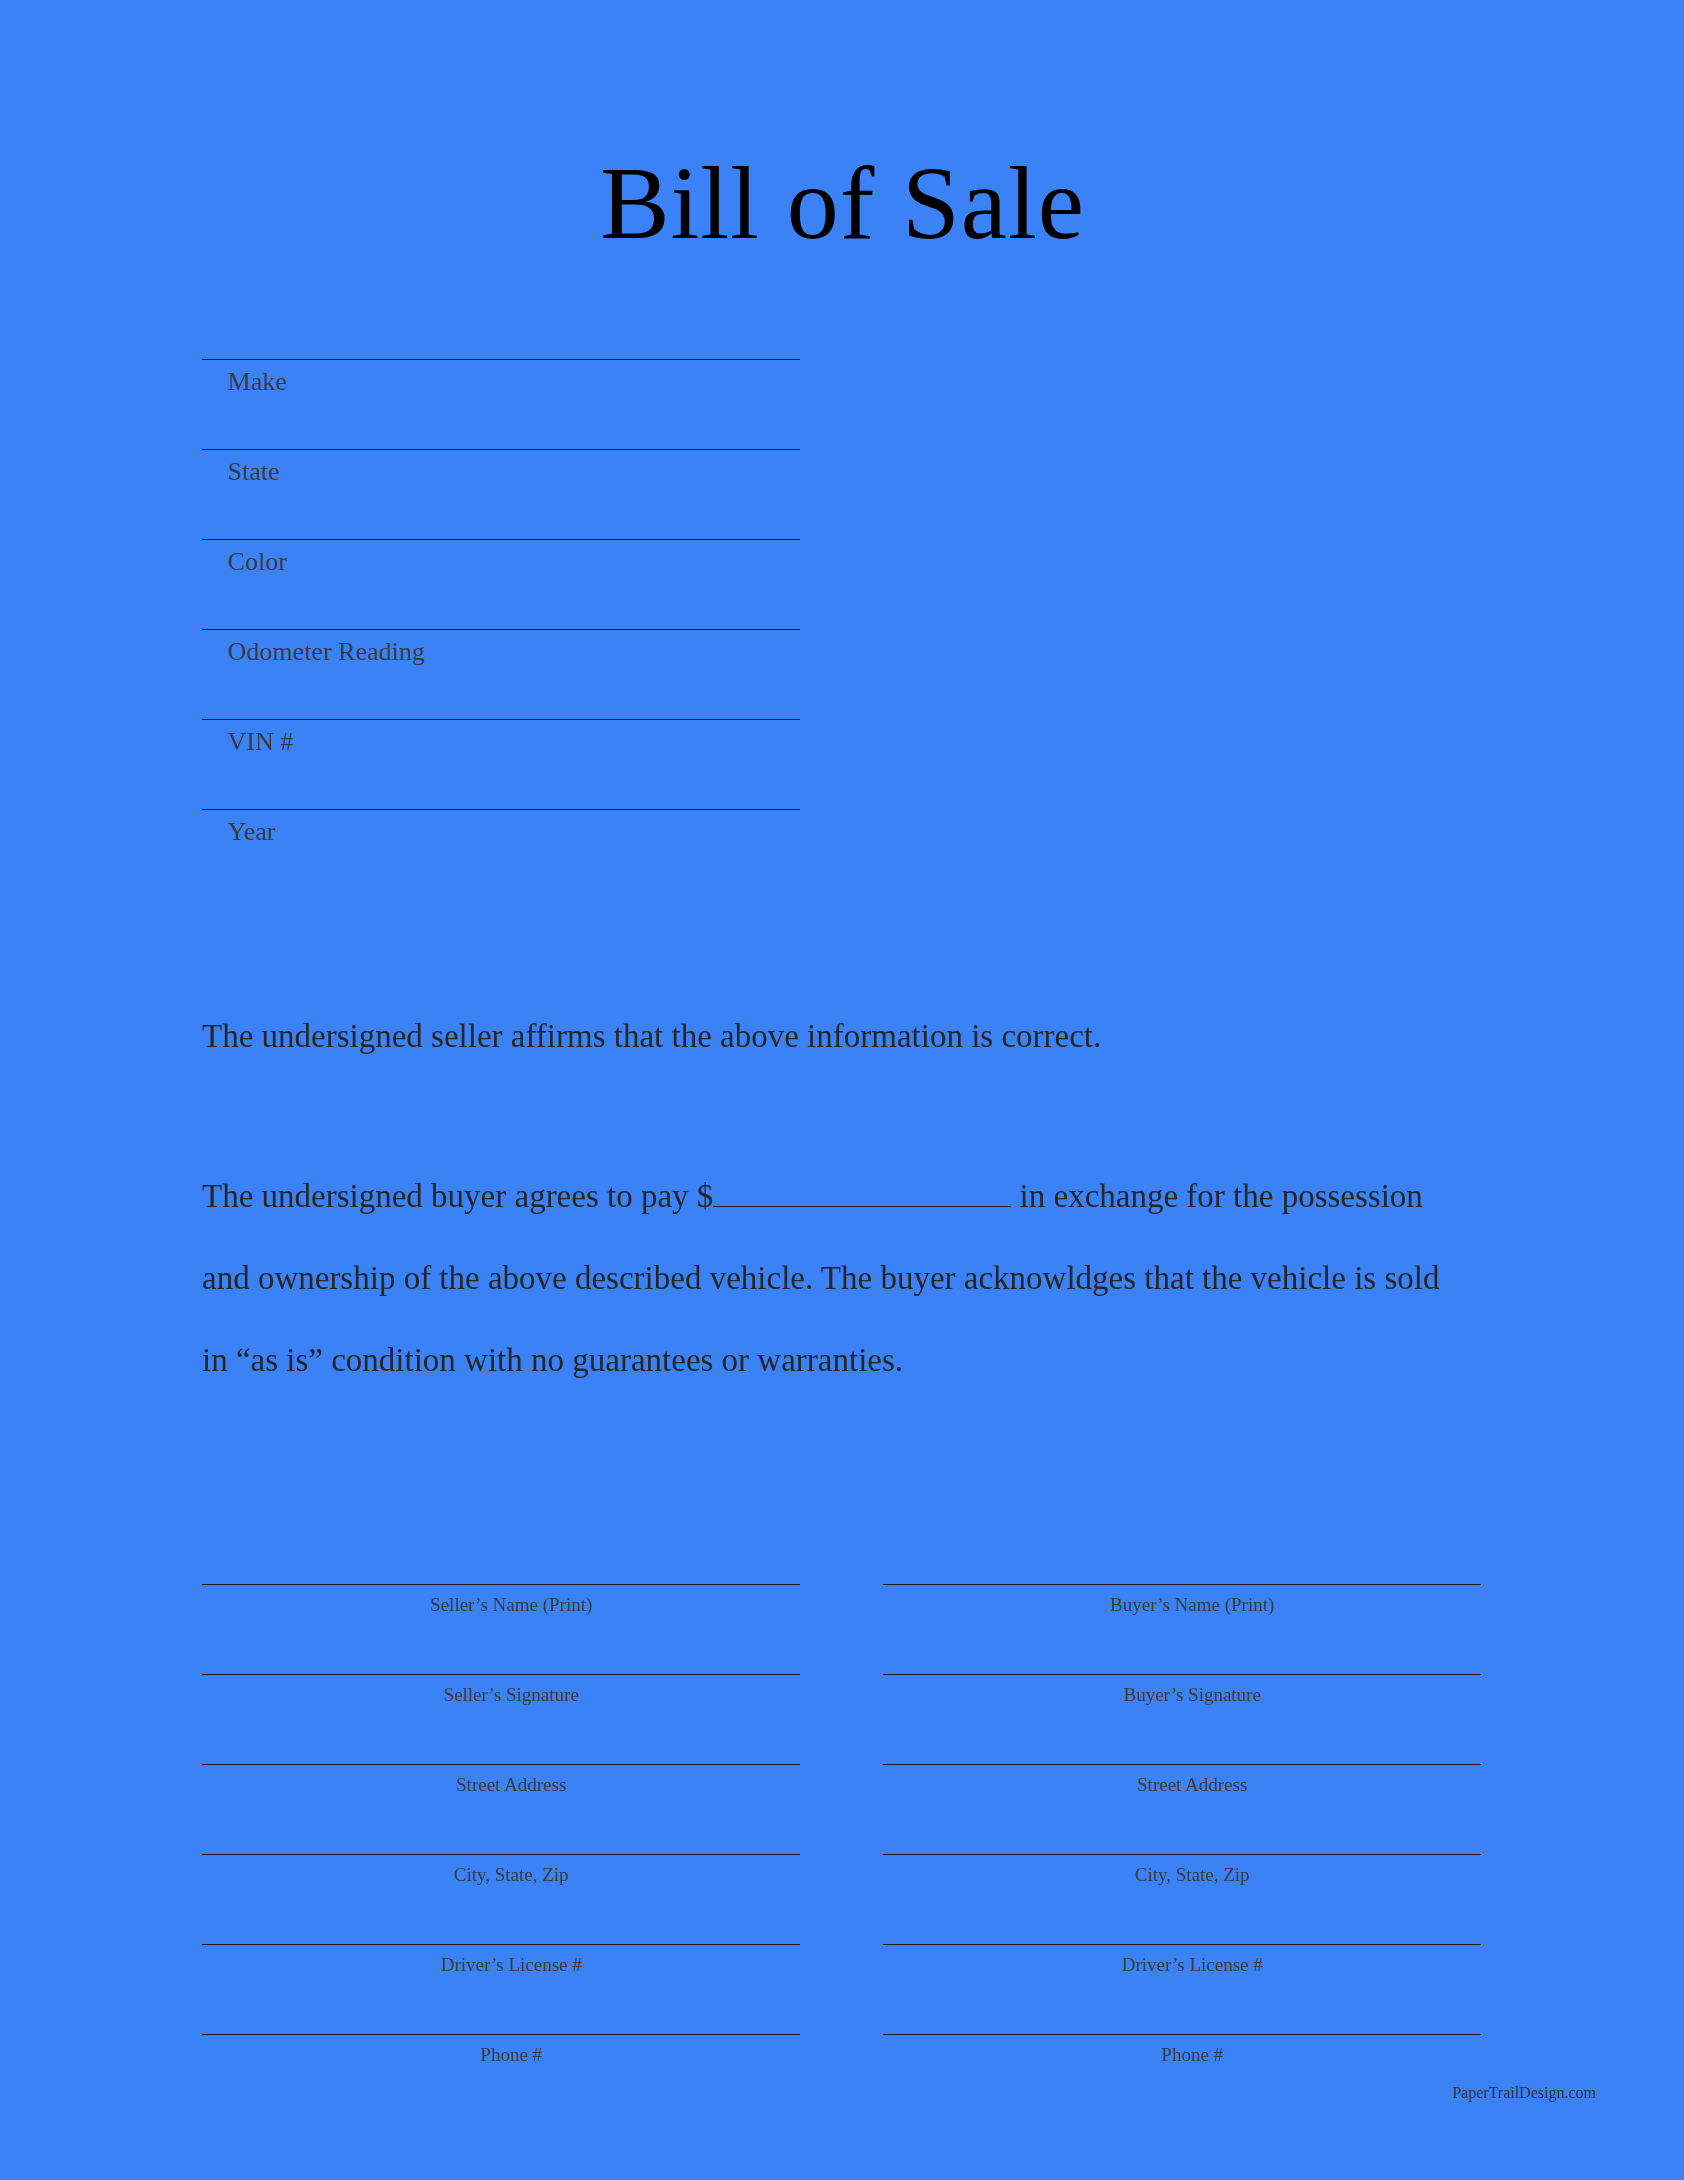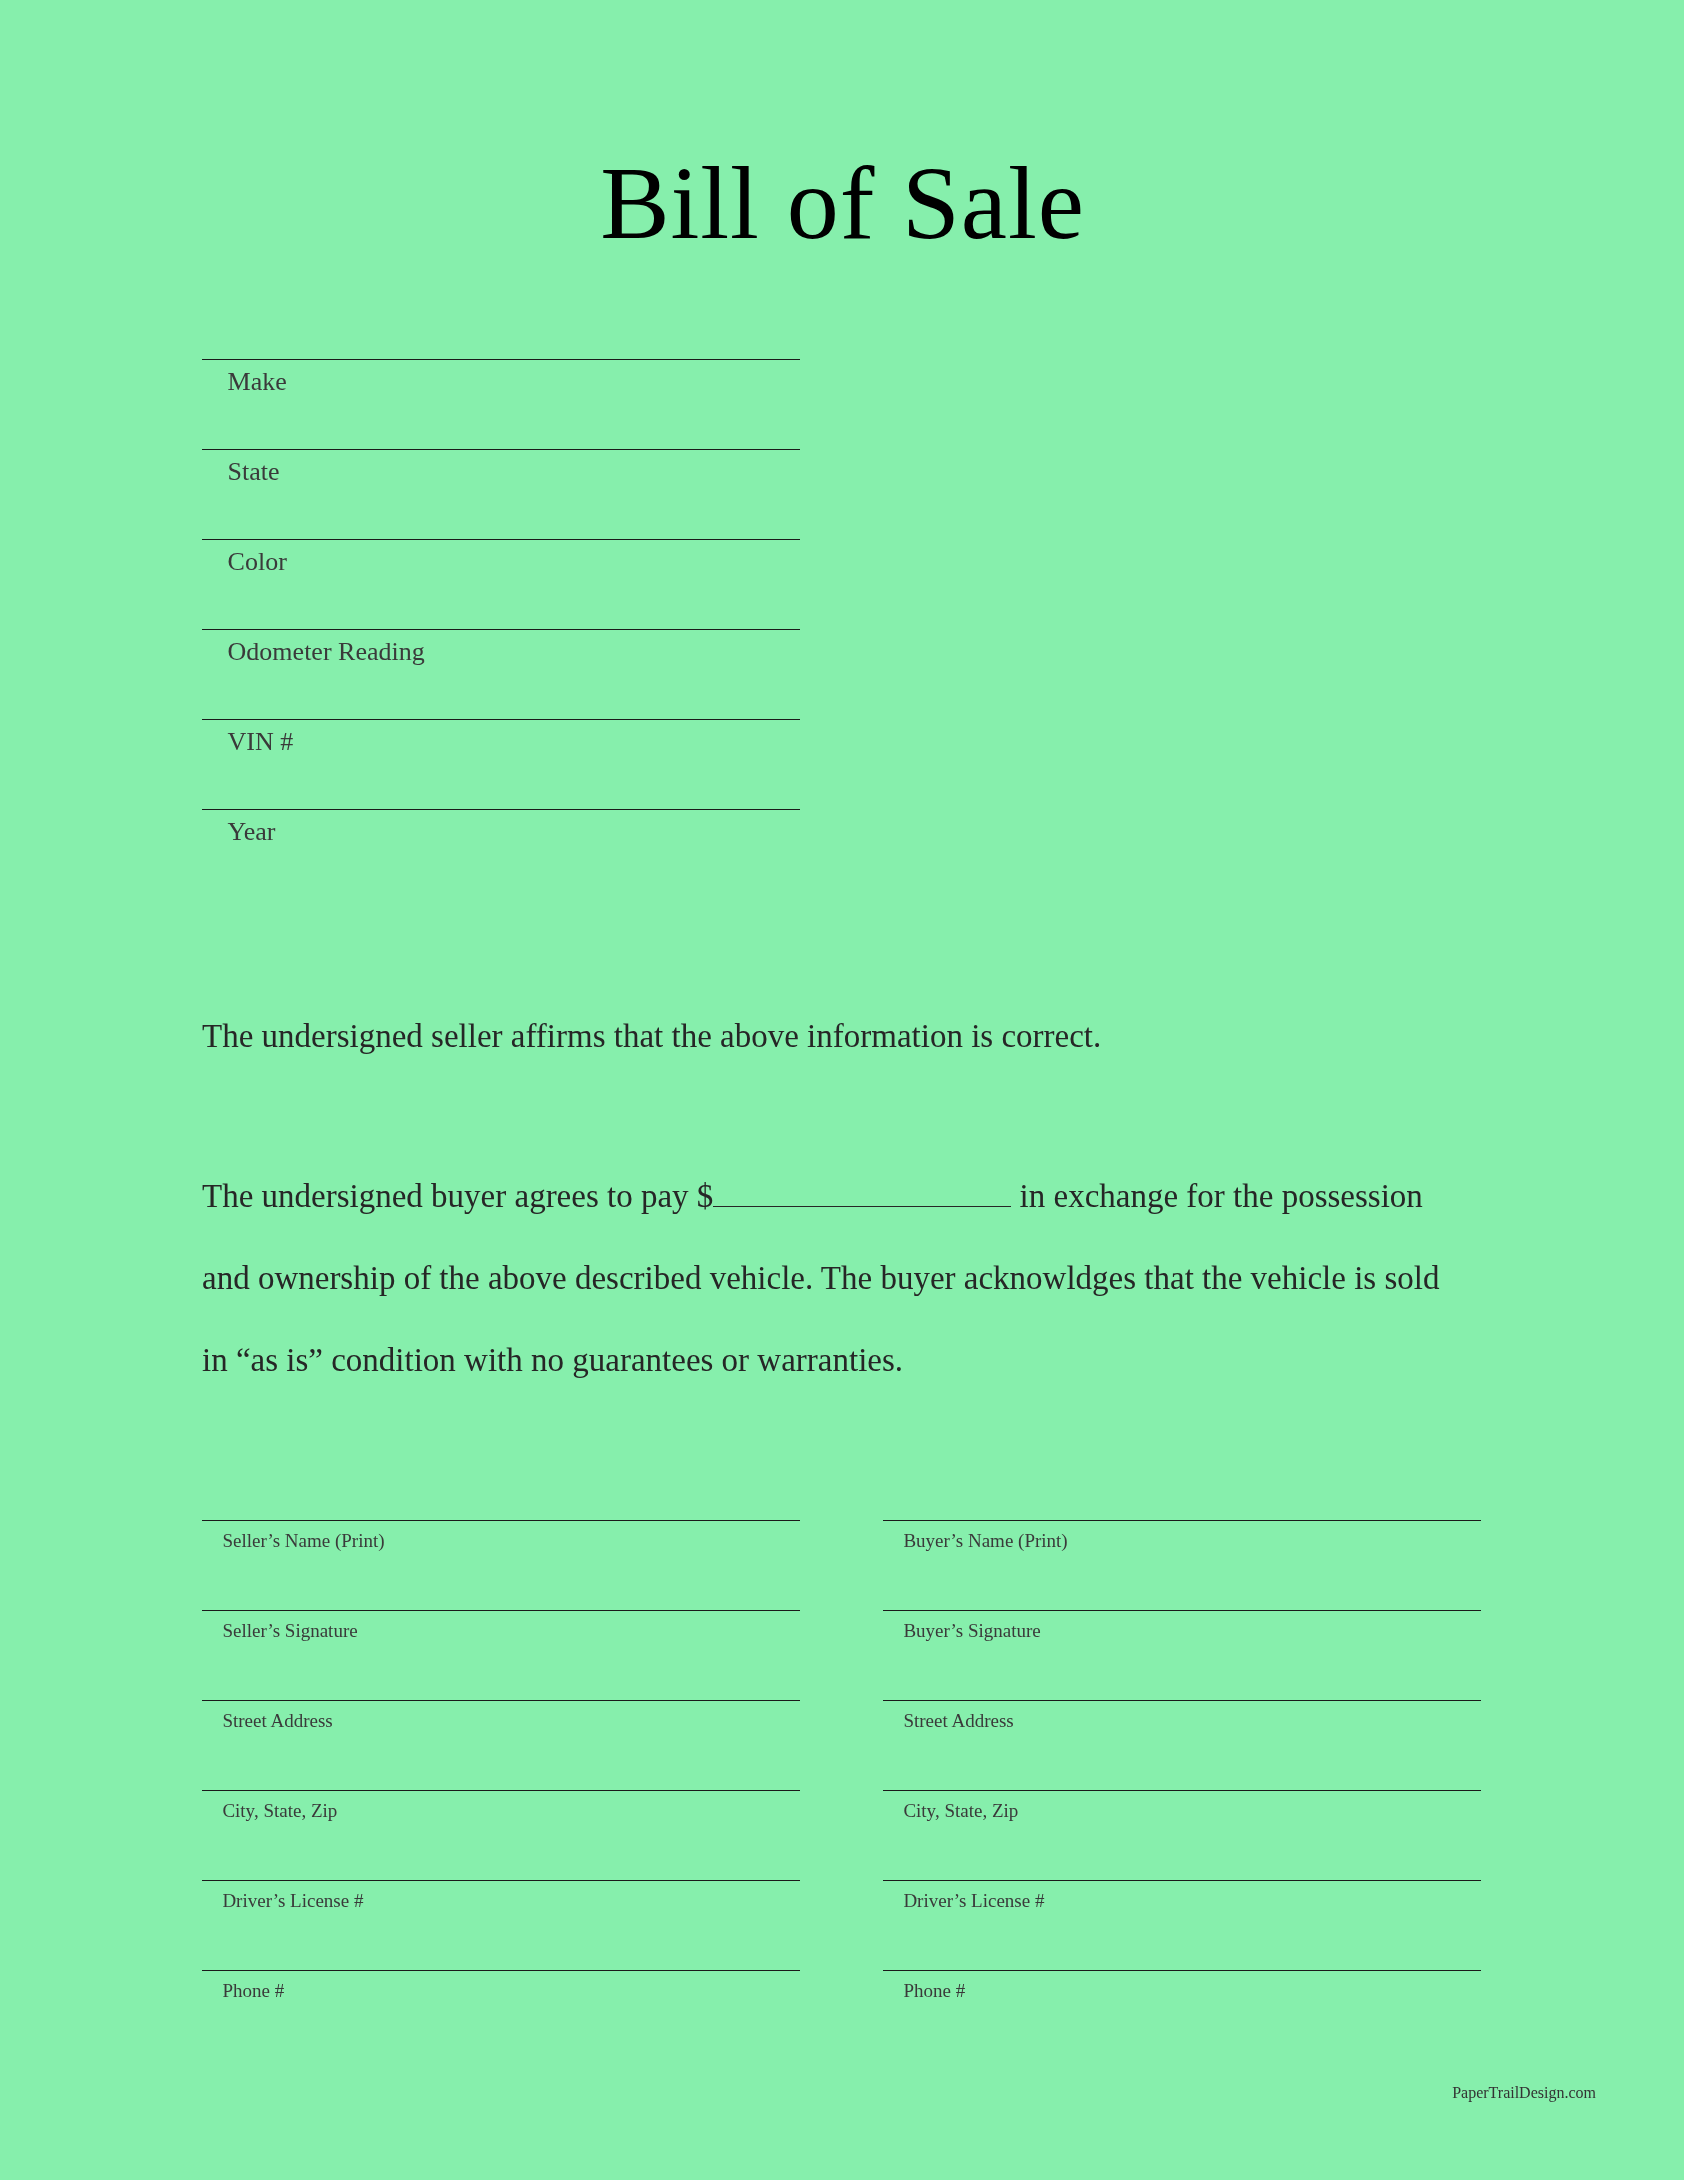--- a/index.html
+++ b/index.html
@@ -1,21 +1,21 @@
 <!DOCTYPE html>
 <html style="font-size:13.6px"><head>
 <meta charset="utf-8">
 <style>
   * { margin: 0; padding: 0; box-sizing: border-box; }
   html, body { background: #e8e8e8; }
   .page {
     position: relative;
     width: 1685px;
     height: 2181px;
-    background: #86efac;
+    background: #3b82f6;
     font-family: "Liberation Serif", "DejaVu Serif", serif;
     color: #1f1f1f;
     overflow: hidden;
   }
   .doc-title {
     position: absolute;
     top: 143px;
     left: 0;
     width: 100%;
     text-align: center;
@@ -51,22 +51,23 @@
   .blank-line {
     display: inline-block;
     width: 298px;
     height: 1em;
     border-bottom: 1.7px solid #262626;
     vertical-align: baseline;
   }
   
   .sig-col {
     position: absolute;
-    top: 1520px;
+    top: 1584px;
     width: 598px;
+    text-align: center;
   }
   .sig-col-seller { left: 202px; }
   .sig-col-buyer  { left: 883px; }
   .sfield {
     border-top: 1.7px solid #1a1a1a;
     height: 90px;
     padding: 8.5px 0 0 20.4px;
     font-size: 19px;
     color: #3a3a3a;
   }

